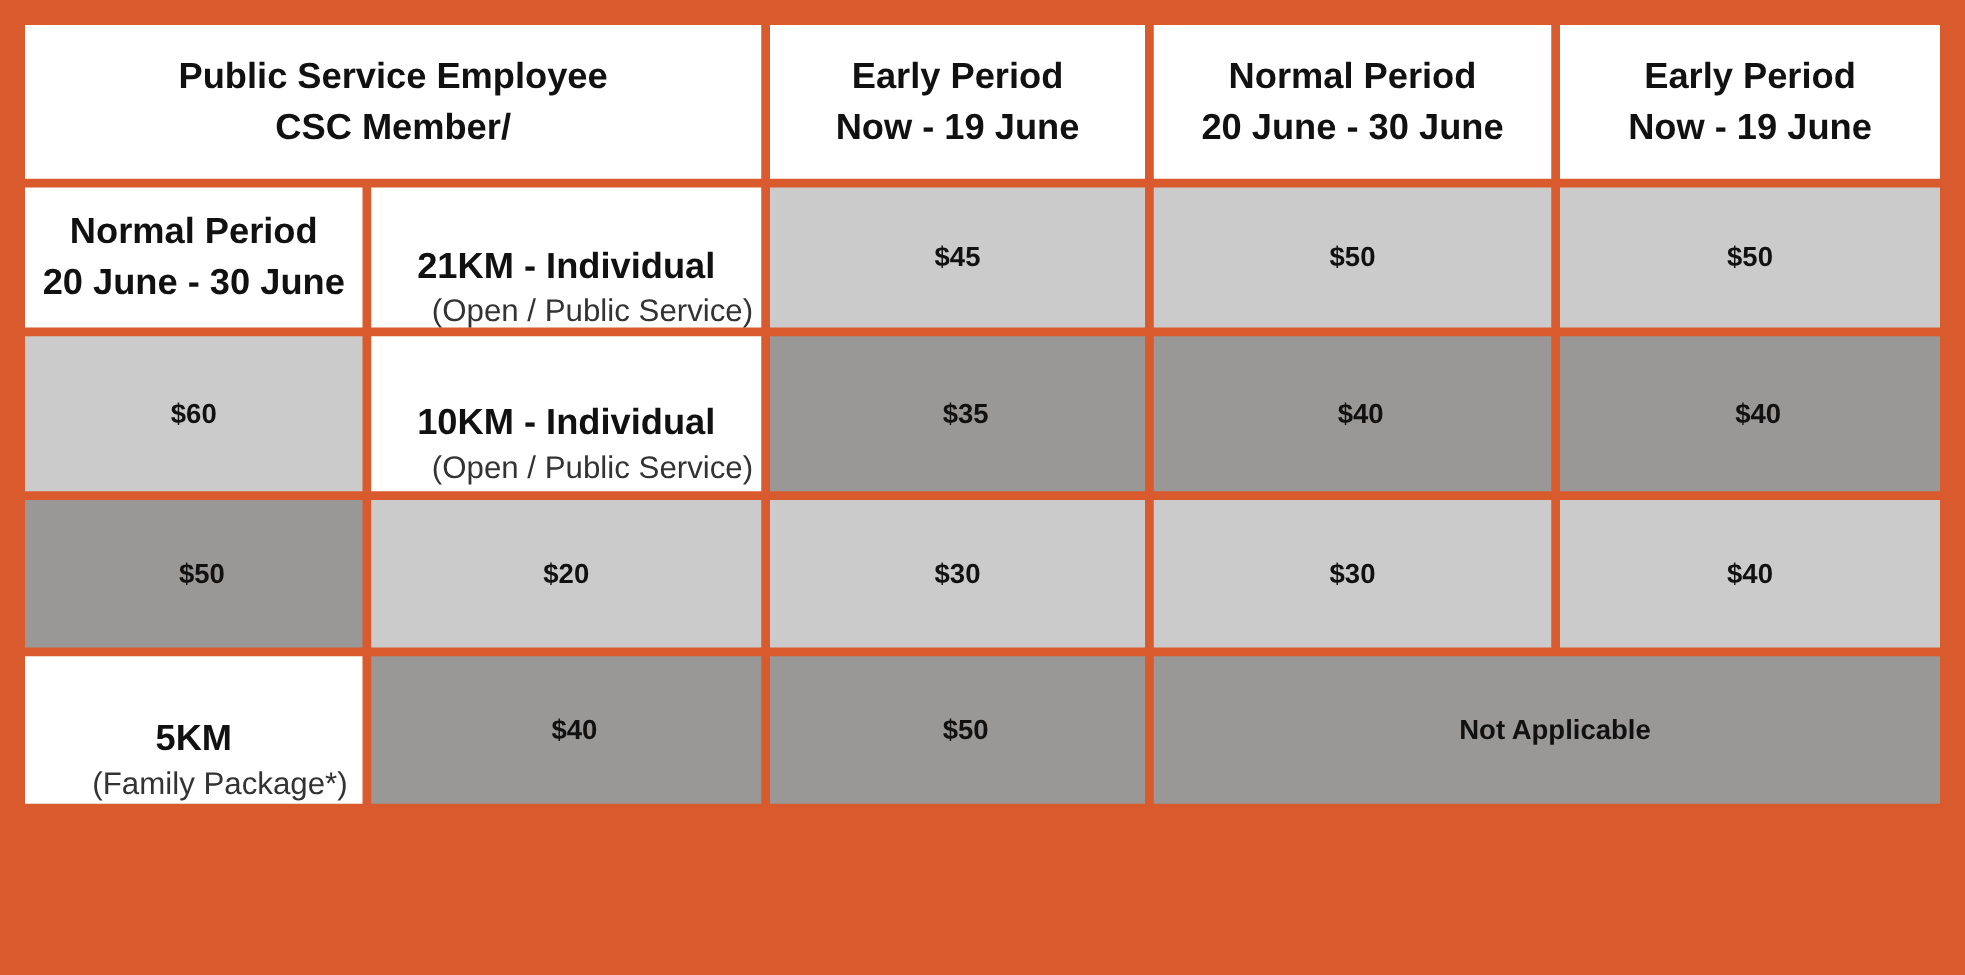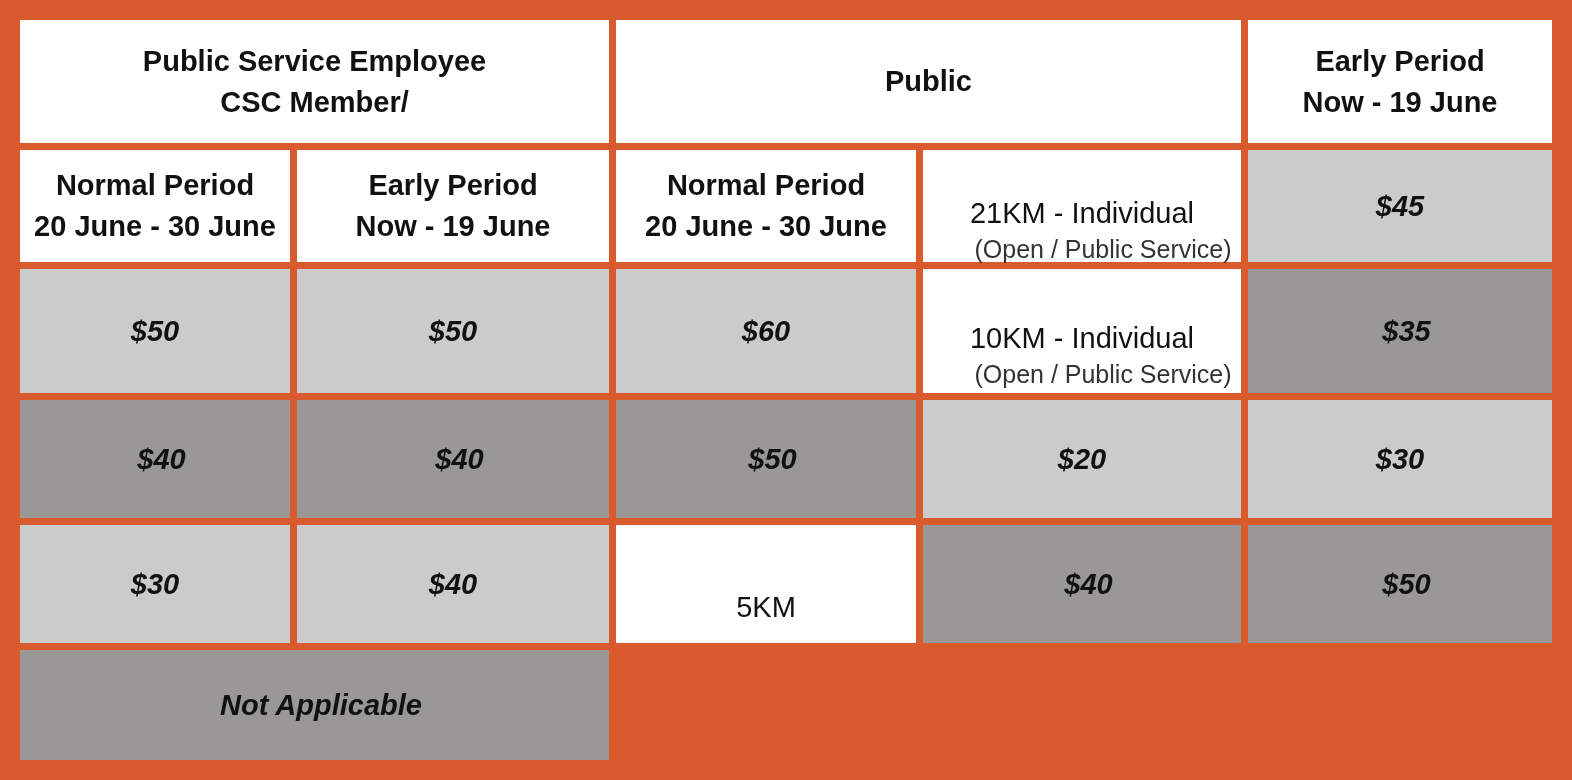--- a/index.html
+++ b/index.html
@@ -38,25 +38,24 @@
   .group-head { grid-column: span 2; }
   .na-cell    { grid-column: span 2; text-align: center; }
 
   .head-text {
     font-weight: bold;
     font-size: 29px;
     line-height: 1.4;
   }
   .price {
     font-weight: bold;
-    font-size: 29px;
-    font-style: italic;
+    font-size: 22px;
   }
   .cat-title {
-    font-weight: normal;
+    font-weight: bold;
     font-size: 29px;
     line-height: 1.35;
     margin-top: 47px;
   }
   .cat-sub {
     font-weight: 400;
     font-size: 25px;
     color: #333333;
     line-height: 1.3;
     margin-left: 42px;
@@ -64,23 +63,20 @@
 </style>
 </head>
 <body>
 
 <div class="frame">
 
 
   <div class="cell bg-white group-head">
     <span class="head-text">Public Service Employee</span>
     <span class="head-text">CSC Member/</span>
-  </div>
-  <div class="cell bg-white group-head">
-    <span class="head-text">Public</span>
   </div>
 
   <div class="cell bg-white">
     <span class="head-text">Early Period</span>
     <span class="head-text">Now - 19 June</span>
   </div>
   <div class="cell bg-white">
     <span class="head-text">Normal Period</span>
     <span class="head-text">20 June - 30 June</span>
   </div>
@@ -135,20 +131,21 @@
   </div>
   <div class="cell bg-light">
     <span class="price">$30</span>
   </div>
   <div class="cell bg-light">
     <span class="price">$40</span>
   </div>
 
   <div class="cell bg-white">
     <span class="cat-title">5KM</span>
+    <span class="cat-sub">(Family Package*)</span>
   </div>
   <div class="cell bg-dark">
     <span class="price">$40</span>
   </div>
   <div class="cell bg-dark">
     <span class="price">$50</span>
   </div>
   <div class="cell bg-dark na-cell">
     <span class="price">Not Applicable</span>
   </div>

